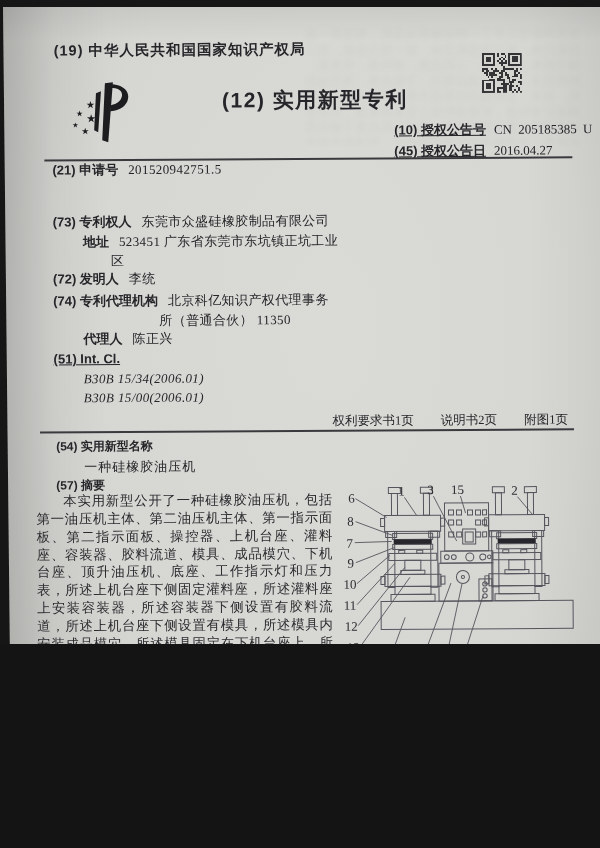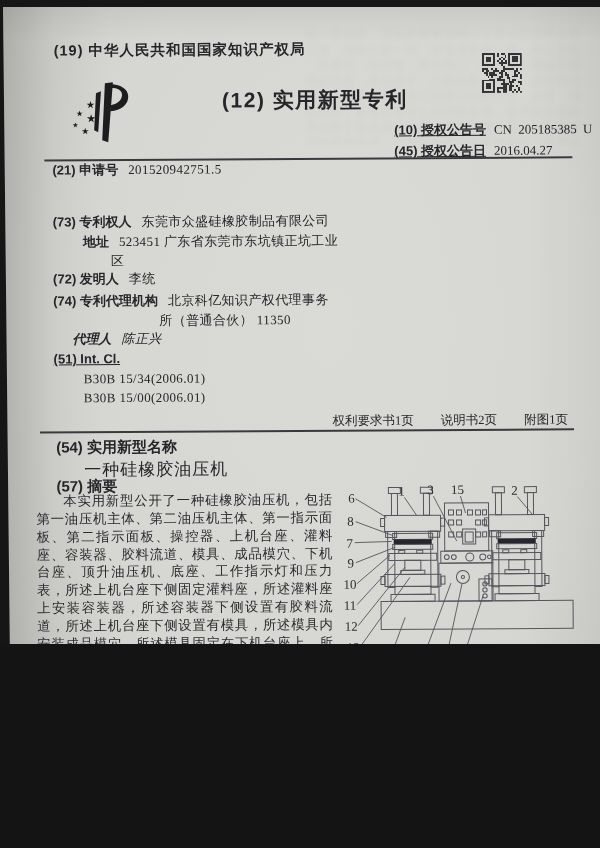--- a/index.html
+++ b/index.html
@@ -36,26 +36,26 @@
   .pub-no{left:396px;top:115px;}
   .pub-date{left:396px;top:136px;}
 
   .rule{position:absolute;background:var(--line);height:1.6px;}
   .rule-1{left:46px;top:151px;width:528px;}
   .rule-2{left:40px;top:423px;width:534px;}
 
   .row{position:absolute;font-size:13px;white-space:nowrap;color:var(--ink);}
   .row .lbl{font-family:"Liberation Sans",sans-serif;font-weight:700;text-align:center;}
   .row .val{margin-left:10px;font-family:"Liberation Serif",serif;letter-spacing:.4px;}
-  .ital{letter-spacing:.5px;}
+  .ital{font-style:italic;letter-spacing:.5px;}
 
   .pages-line{left:0;top:406px;width:568px;text-align:right;font-size:12.5px;}
   .pages-line span{margin-left:24px;}
 
-  .sec-label{font-size:15px;}
+  .sec-label{font-size:12px;}
   .abstract{
     left:36px;top:484px;width:296px;
     font-size:13.4px;line-height:17.85px;letter-spacing:.4px;
     text-align:justify;text-indent:2em;color:#2b2b2f;
   }
 
   .side-code{
     position:absolute;left:52px;top:840px;width:100px;
     transform:rotate(-90deg);transform-origin:0 0;
     font-size:10.5px;color:#63635f;letter-spacing:.5px;word-spacing:4px;
@@ -268,42 +268,42 @@
       </div>
       <div class="row" style="left:54px;top:262px;">
         <span class="lbl">(72) 发明人</span><span class="val">李统</span>
       </div>
       <div class="row" style="left:54px;top:284px;">
         <span class="lbl">(74) 专利代理机构</span><span class="val">北京科亿知识产权代理事务</span>
       </div>
       <div class="row" style="left:160px;top:304px;text-align:center;">
         <span class="val" style="margin-left:0;">所（普通合伙） 11350</span>
       </div>
-      <div class="row" style="left:73px;top:322px;font-style:italic;">
+      <div class="row" style="left:84px;top:322px;">
         <span class="lbl">代理人</span><span class="val">陈正兴</span>
       </div>
       <div class="row" style="left:54px;top:343px;text-decoration:underline;">
         <span class="lbl">(51) Int. Cl.</span>
       </div>
       <div class="row ital" style="left:84px;top:363px;">
         <span class="val" style="margin-left:0;">B30B 15/34(2006.01)</span>
       </div>
       <div class="row ital" style="left:84px;top:382px;text-align:right;">
         <span class="val" style="margin-left:0;">B30B 15/00(2006.01)</span>
       </div>
 
       <div class="abs pages-line song">
         <span>权利要求书1页</span>
         <span>说明书2页</span>
         <span>附图1页</span>
       </div>
       <div class="rule rule-2"></div>
 
       <div class="abs sec-label hei" style="left:56px;top:430px;">(54) 实用新型名称</div>
-      <div class="abs song" style="left:84px;top:450px;font-size:17px;letter-spacing:1px;">一种硅橡胶油压机</div>
+      <div class="abs song" style="left:84px;top:450px;font-size:13px;letter-spacing:1px;">一种硅橡胶油压机</div>
       <div class="abs sec-label hei" style="left:56px;top:469px;">(57) 摘要</div>
       <div class="abs abstract song">本实用新型公开了一种硅橡胶油压机，包括第一油压机主体、第二油压机主体、第一指示面板、第二指示面板、操控器、上机台座、灌料座、容装器、胶料流道、模具、成品模穴、下机台座、顶升油压机、底座、工作指示灯和压力表，所述上机台座下侧固定灌料座，所述灌料座上安装容装器，所述容装器下侧设置有胶料流道，所述上机台座下侧设置有模具，所述模具内安装成品模穴，所述模具固定在下机台座上，所述下机台座下侧安装顶升油压机，所述顶升油压机下侧固定底座。硅橡胶油压机上机台座和下机台座两侧对齐安装固定，间距为80-100cm，并利用电热管加热至120℃-180℃，硅橡胶油压机结构简单，操作简单，运作平稳且效率高，能够实现大量生产。</div>
 
       <svg class="figure" viewBox="0 0 248 200">
         <defs>
           <g id="press" fill="none" stroke="var(--draw)" stroke-width="1">
 
             <rect x="8" y="0" width="12" height="6"></rect>
               <rect x="40" y="0" width="12" height="6"></rect>
             <rect x="11" y="6" width="6" height="22"></rect>

